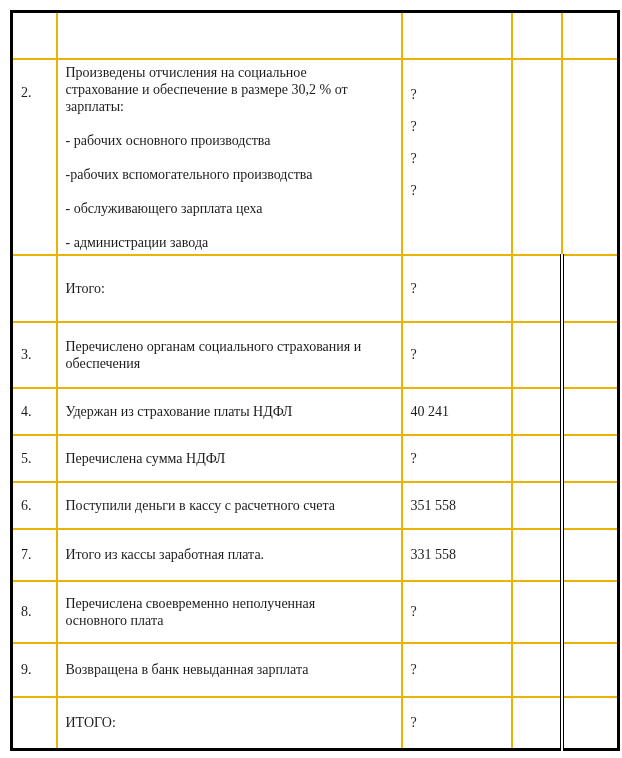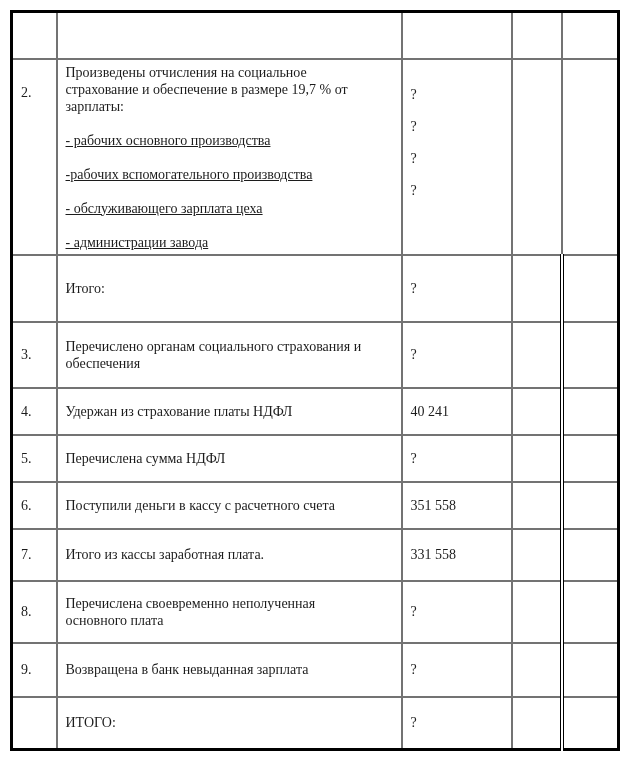--- a/index.html
+++ b/index.html
@@ -19,21 +19,21 @@
     left: 10px;
     top: 10px;
   }
   table.ops {
     border-collapse: collapse;
     table-layout: fixed;
     width: 607px;
     border: 3px solid #000;
   }
   table.ops td {
-    border: 2px solid #737373;
+    border: 2px solid #eab308;
     font-size: 14px;
     line-height: 17px;
     vertical-align: middle;
     padding: 2px 8px;
     overflow: hidden;
     word-wrap: break-word;
   }
   
   table.ops tr.dbl td.c5 {
     border-left: 4px double #000;
@@ -48,21 +48,21 @@
   tr.r6  { height: 47px; }
   tr.r7  { height: 52px; }
   tr.r8  { height: 62px; }
   tr.r9  { height: 54px; }
   tr.r10 { height: 53px; }
   
   tr.r1 td { vertical-align: top; }
   tr.r1 td.c1 { padding-top: 24px; }
   tr.r1 td.c2 { padding-top: 4px; }
   tr.r1 td.c3 { padding-top: 26px; }
-  .item { margin-top: 17px; text-decoration: underline; }
+  .item { margin-top: 17px; }
   .amt-line { margin-bottom: 15px; }
   .lines div { display: block; }
 </style>
 </head>
 <body>
 
 <div class="doc-table-wrap">
   <table class="ops">
     <colgroup>
       <col style="width:45px">
@@ -78,21 +78,21 @@
       <td class="c2"></td>
       <td class="c3"></td>
       <td class="c4"></td>
       <td class="c5"></td>
     </tr>
 
     <tr class="r1">
       <td class="c1">2.</td>
       <td class="c2 lines">
         <div>Произведены отчисления на социальное</div>
-        <div>страхование и обеспечение в размере 19,7 % от</div>
+        <div>страхование и обеспечение в размере 30,2 % от</div>
         <div>зарплаты:</div>
         <div class="item">- рабочих основного производства</div>
         <div class="item">-рабочих вспомогательного производства</div>
         <div class="item">- обслуживающего зарплата цеха</div>
         <div class="item">- администрации завода</div>
       </td>
       <td class="c3">
         <div class="amt-line">?</div>
         <div class="amt-line">?</div>
         <div class="amt-line">?</div>

